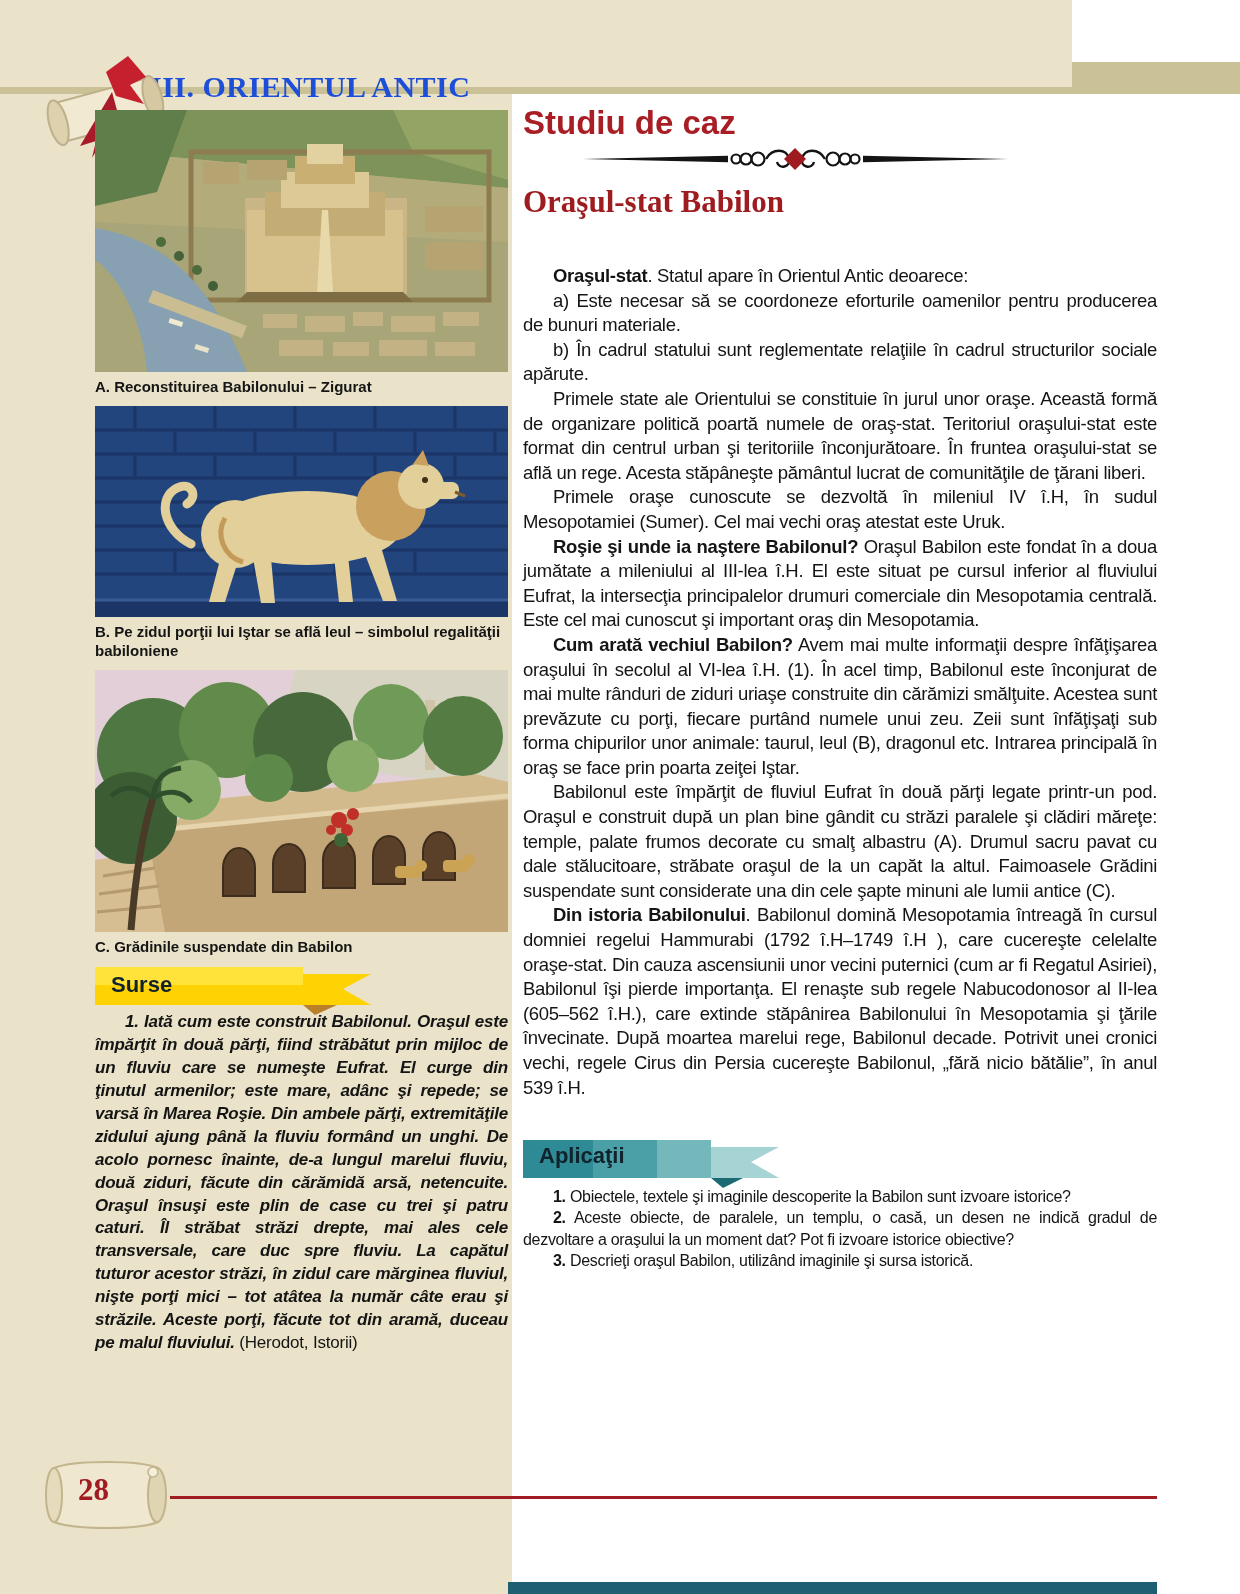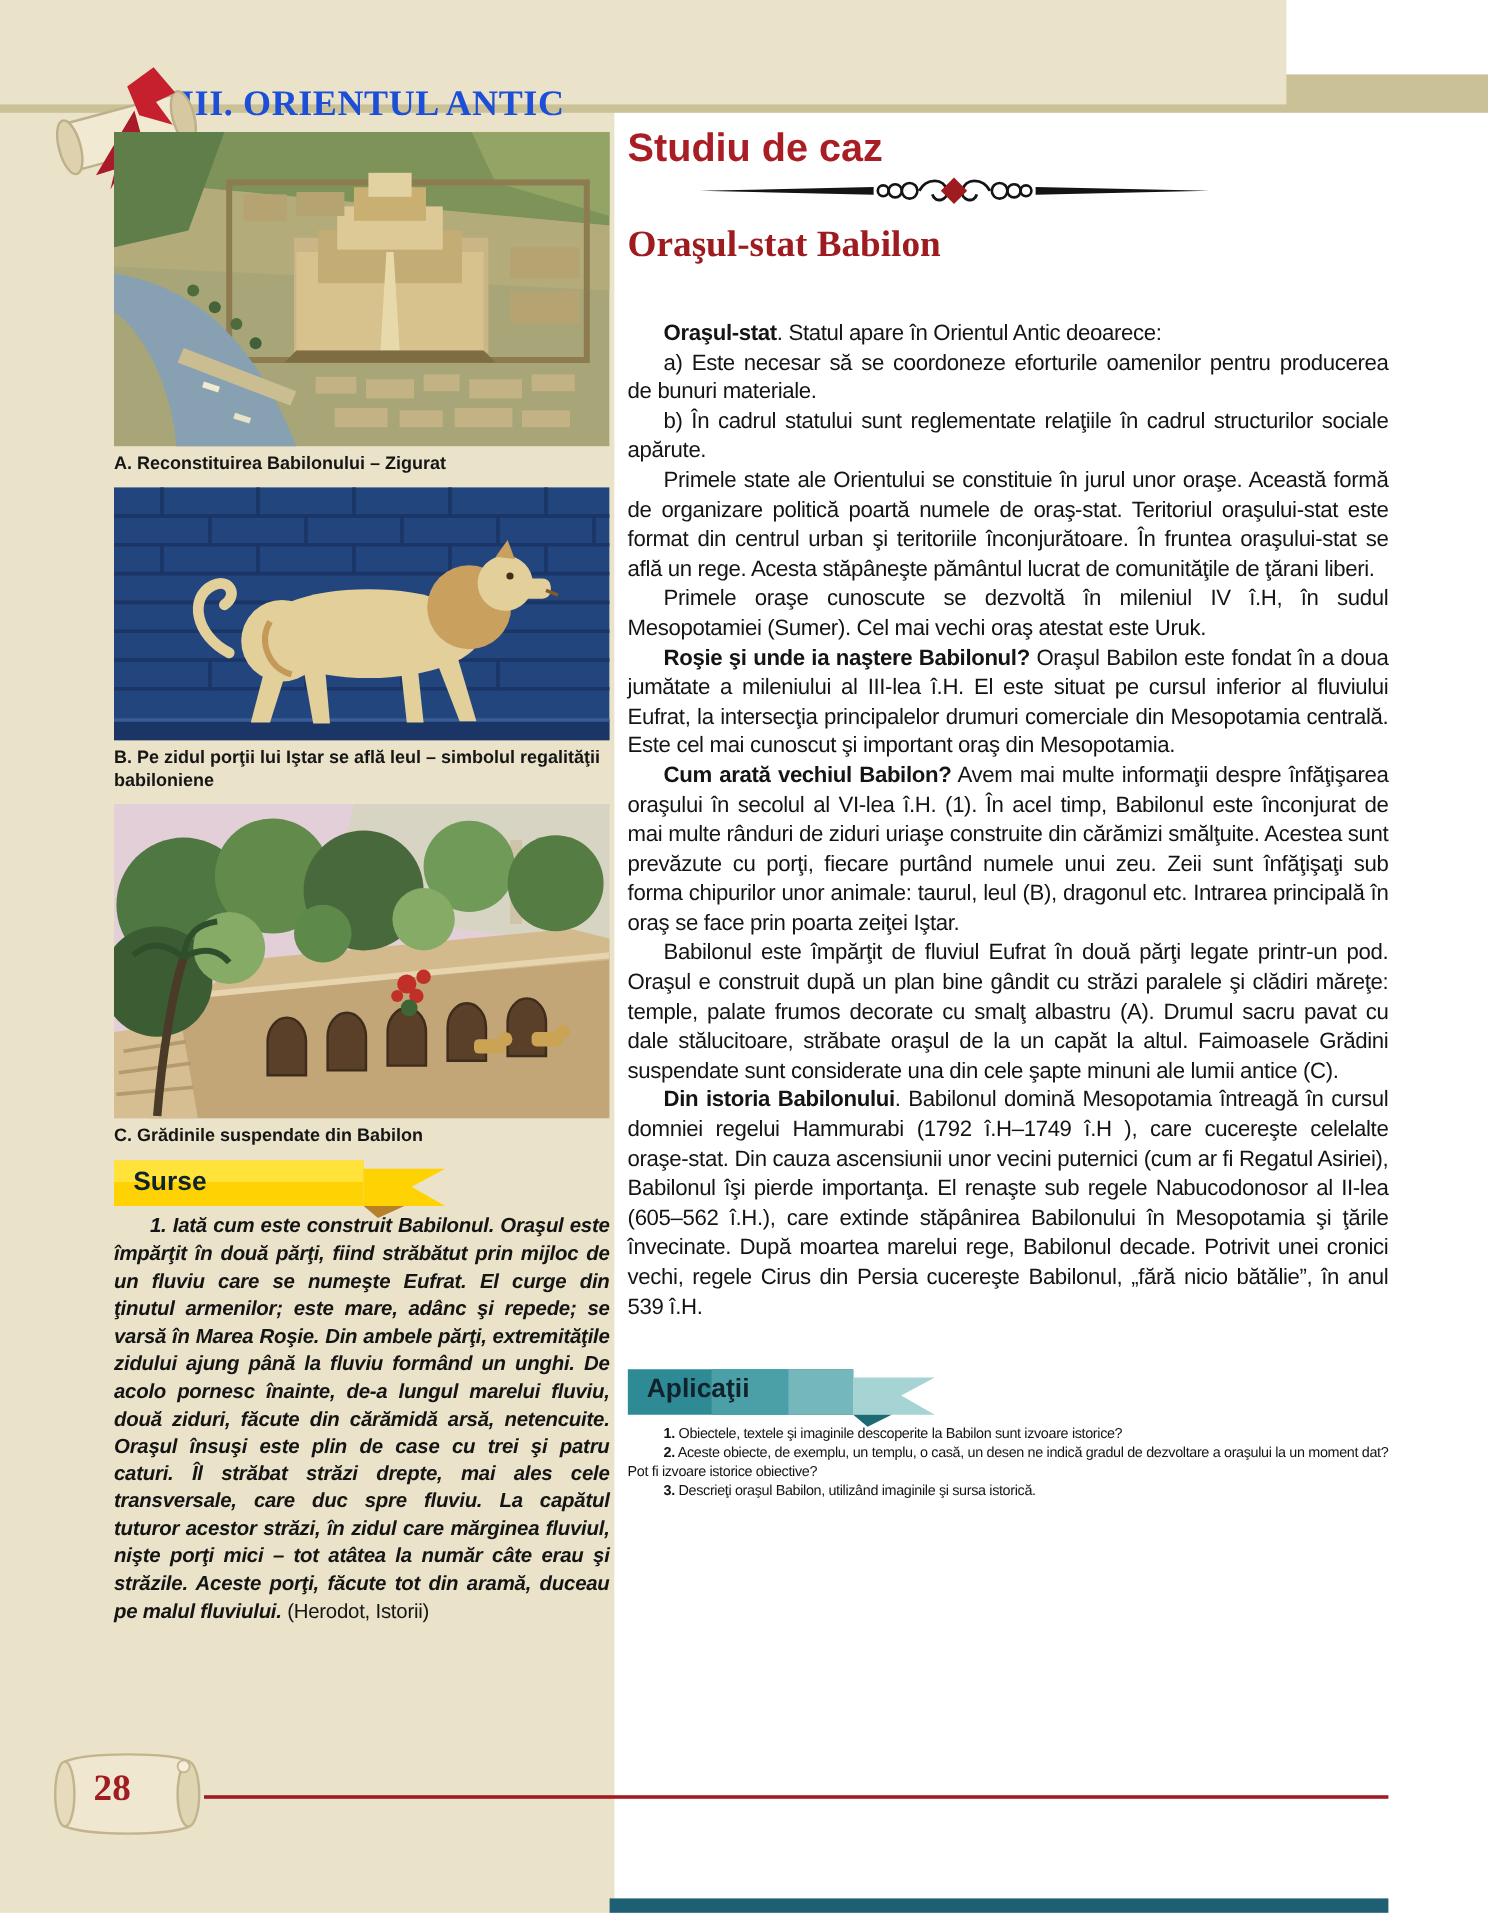--- a/index.html
+++ b/index.html
@@ -34,21 +34,21 @@
   .right-col{position:absolute;left:523px;top:104px;width:634px}
   .case-head{width:545px;text-align:left}
   .kicker{margin:0;font-size:33px;font-weight:bold;color:#a81e24}
   .case-title{margin:4px 0 0;font-family:"Liberation Serif",serif;font-size:31px;
        font-weight:bold;color:#9e1c20}
   .body-text{margin-top:44px}
   .body-text p{margin:0;text-indent:30px;font-size:18.5px;line-height:1.33;
        text-align:justify;letter-spacing:-.3px}
   .apps{margin-top:36px}
   .app-items{margin-top:4px}
-  .app-items p{margin:0;text-indent:30px;font-size:12px;line-height:1.33;
+  .app-items p{margin:0;text-indent:30px;font-size:16px;line-height:1.33;
        text-align:justify;letter-spacing:-.3px}
 
   
   .footer-rule{position:absolute;left:170px;top:1496px;width:987px;height:3px;background:#a11c22}
   .page-scroll{position:absolute;left:40px;top:1458px;width:132px;height:78px}
   .page-number{position:absolute;left:78px;top:1472px;font-family:"Liberation Serif",serif;
        font-size:31px;font-weight:bold;color:#a11c22}
   .footer-bar{position:absolute;left:508px;top:1582px;width:649px;height:12px;background:#1f5f74}
 </style>
 </head>
@@ -238,21 +238,21 @@
         <polygon points="0,4 188,4 188,42 0,42" fill="#2e8a94"></polygon>
         <polygon points="70,4 188,4 188,42 70,42" fill="#4ba0a7"></polygon>
         <polygon points="134,4 188,4 188,42 134,42" fill="#74b8bc"></polygon>
         <polygon points="188,11 256,11 228,26 256,42 188,42" fill="#a6d3d4"></polygon>
         <polygon points="188,42 220,42 200,52" fill="#1c6a74"></polygon>
       </svg>
       <div class="label">Aplicaţii</div>
     </div>
     <div class="app-items">
       <p><b>1.</b><span> Obiectele, textele şi imaginile descoperite la Babilon sunt izvoare istorice?</span></p>
-      <p><b>2.</b><span> Aceste obiecte, de exemplu, un templu, o casă, un desen ne indică gradul de dezvoltare a oraşului la un moment dat? Pot fi izvoare istorice obiective?</span></p>
+      <p><b>2.</b><span> Aceste obiecte, de paralele, un templu, o casă, un desen ne indică gradul de dezvoltare a oraşului la un moment dat? Pot fi izvoare istorice obiective?</span></p>
       <p><b>3.</b><span> Descrieţi oraşul Babilon, utilizând imaginile şi sursa istorică.</span></p>
     </div>
   </div>
 </div>
 
 <div class="footer-rule"></div>
 <svg class="page-scroll" viewBox="0 0 132 78">
   <path d="M14,10 C34,2 100,2 118,10 L118,64 C100,72 34,72 14,64 Z" fill="#efe7cf" stroke="#c2b48c" stroke-width="2"></path>
   <ellipse cx="117" cy="37" rx="9" ry="27" fill="#e0d5b2" stroke="#c2b48c" stroke-width="2"></ellipse>
   <ellipse cx="14" cy="37" rx="8" ry="27" fill="#e6dcbd" stroke="#c2b48c" stroke-width="2"></ellipse>

